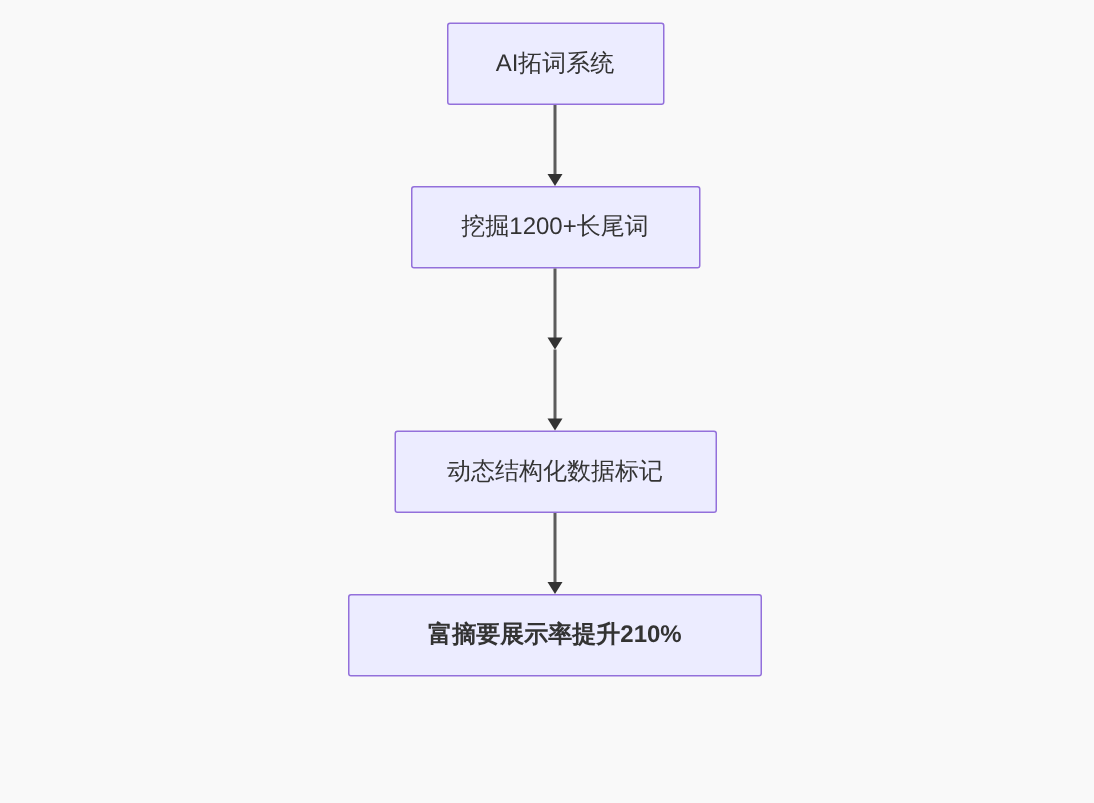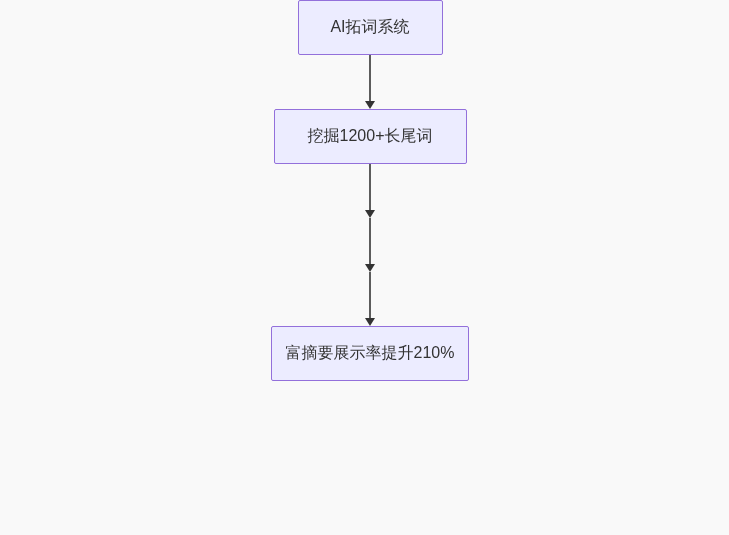--- a/index.html
+++ b/index.html
@@ -14,21 +14,21 @@
     overflow: hidden;
   }
   .canvas {
     position: relative;
     width: 729px;
     height: 535px;
     background: #f9f9f9;
   }
   .flow {
     position: absolute;
-    top: 0;
+    top: 15px;
     left: 370px;
     transform: translateX(-50%);
     display: flex;
     flex-direction: column;
     align-items: center;
   }
   .node {
     box-sizing: border-box;
     height: 55px;
     display: flex;
@@ -39,21 +39,21 @@
     border-radius: 2px;
     color: #333333;
     font-size: 16px;
     white-space: nowrap;
     text-align: center;
   }
   .node.n1 { width: 145px; }
   .node.n2 { width: 193px; }
   .node.n3 { width: 221px; }
   .node.n4 { width: 215px; }
-  .node.n5 { width: 198px; }
+  .node.n5 { width: 276px; font-weight: bold; }
   .arrow {
     position: relative;
     width: 14px;
     height: 54px;
   }
   .arrow .line {
     position: absolute;
     left: 50%;
     transform: translateX(-50%);
     top: 0;
@@ -96,20 +96,23 @@
       <div class="line"></div>
       <div class="head"></div>
     </div>
 
 
     <div class="arrow">
       <div class="line"></div>
       <div class="head"></div>
     </div>
 
+    <div class="node n4">
+      <span>动态结构化数据标记</span>
+    </div>
 
     <div class="arrow">
       <div class="line"></div>
       <div class="head"></div>
     </div>
 
     <div class="node n5">
       <span>富摘要展示率提升210%</span>
     </div>
 

